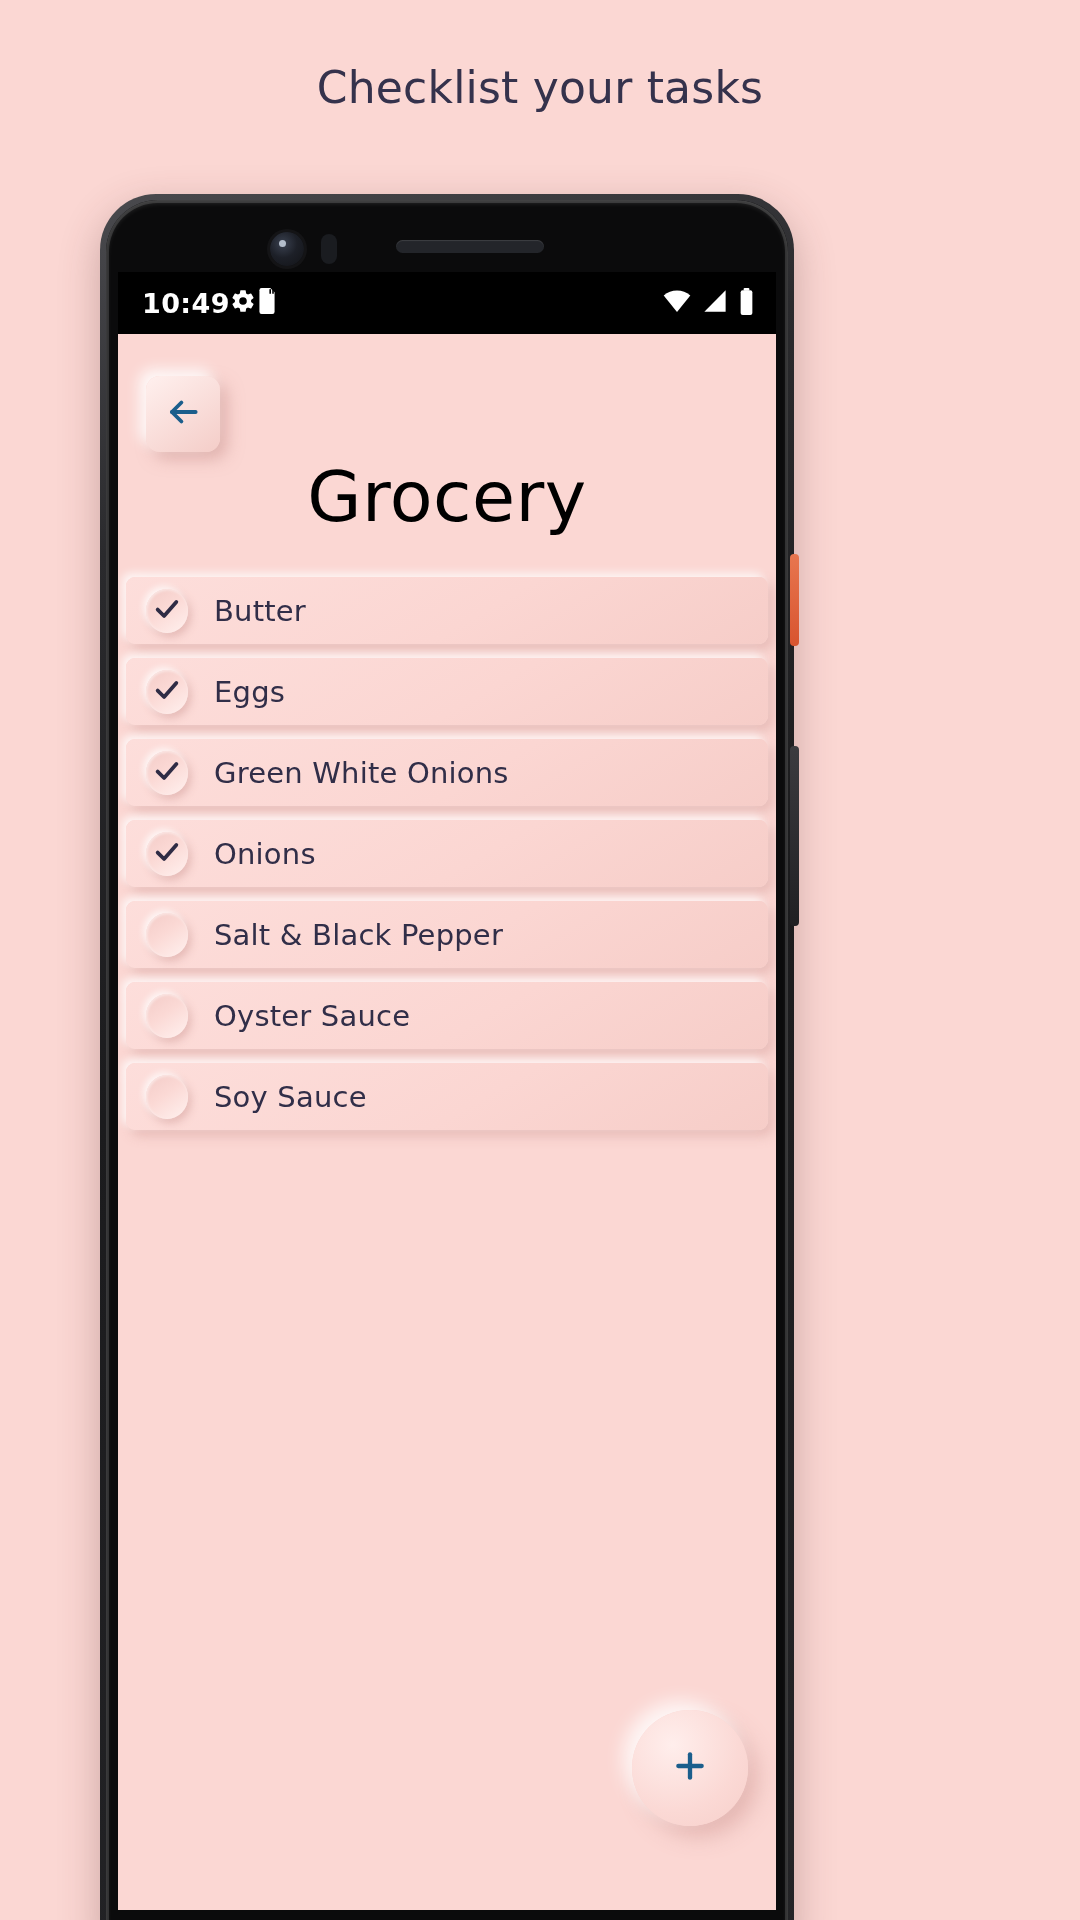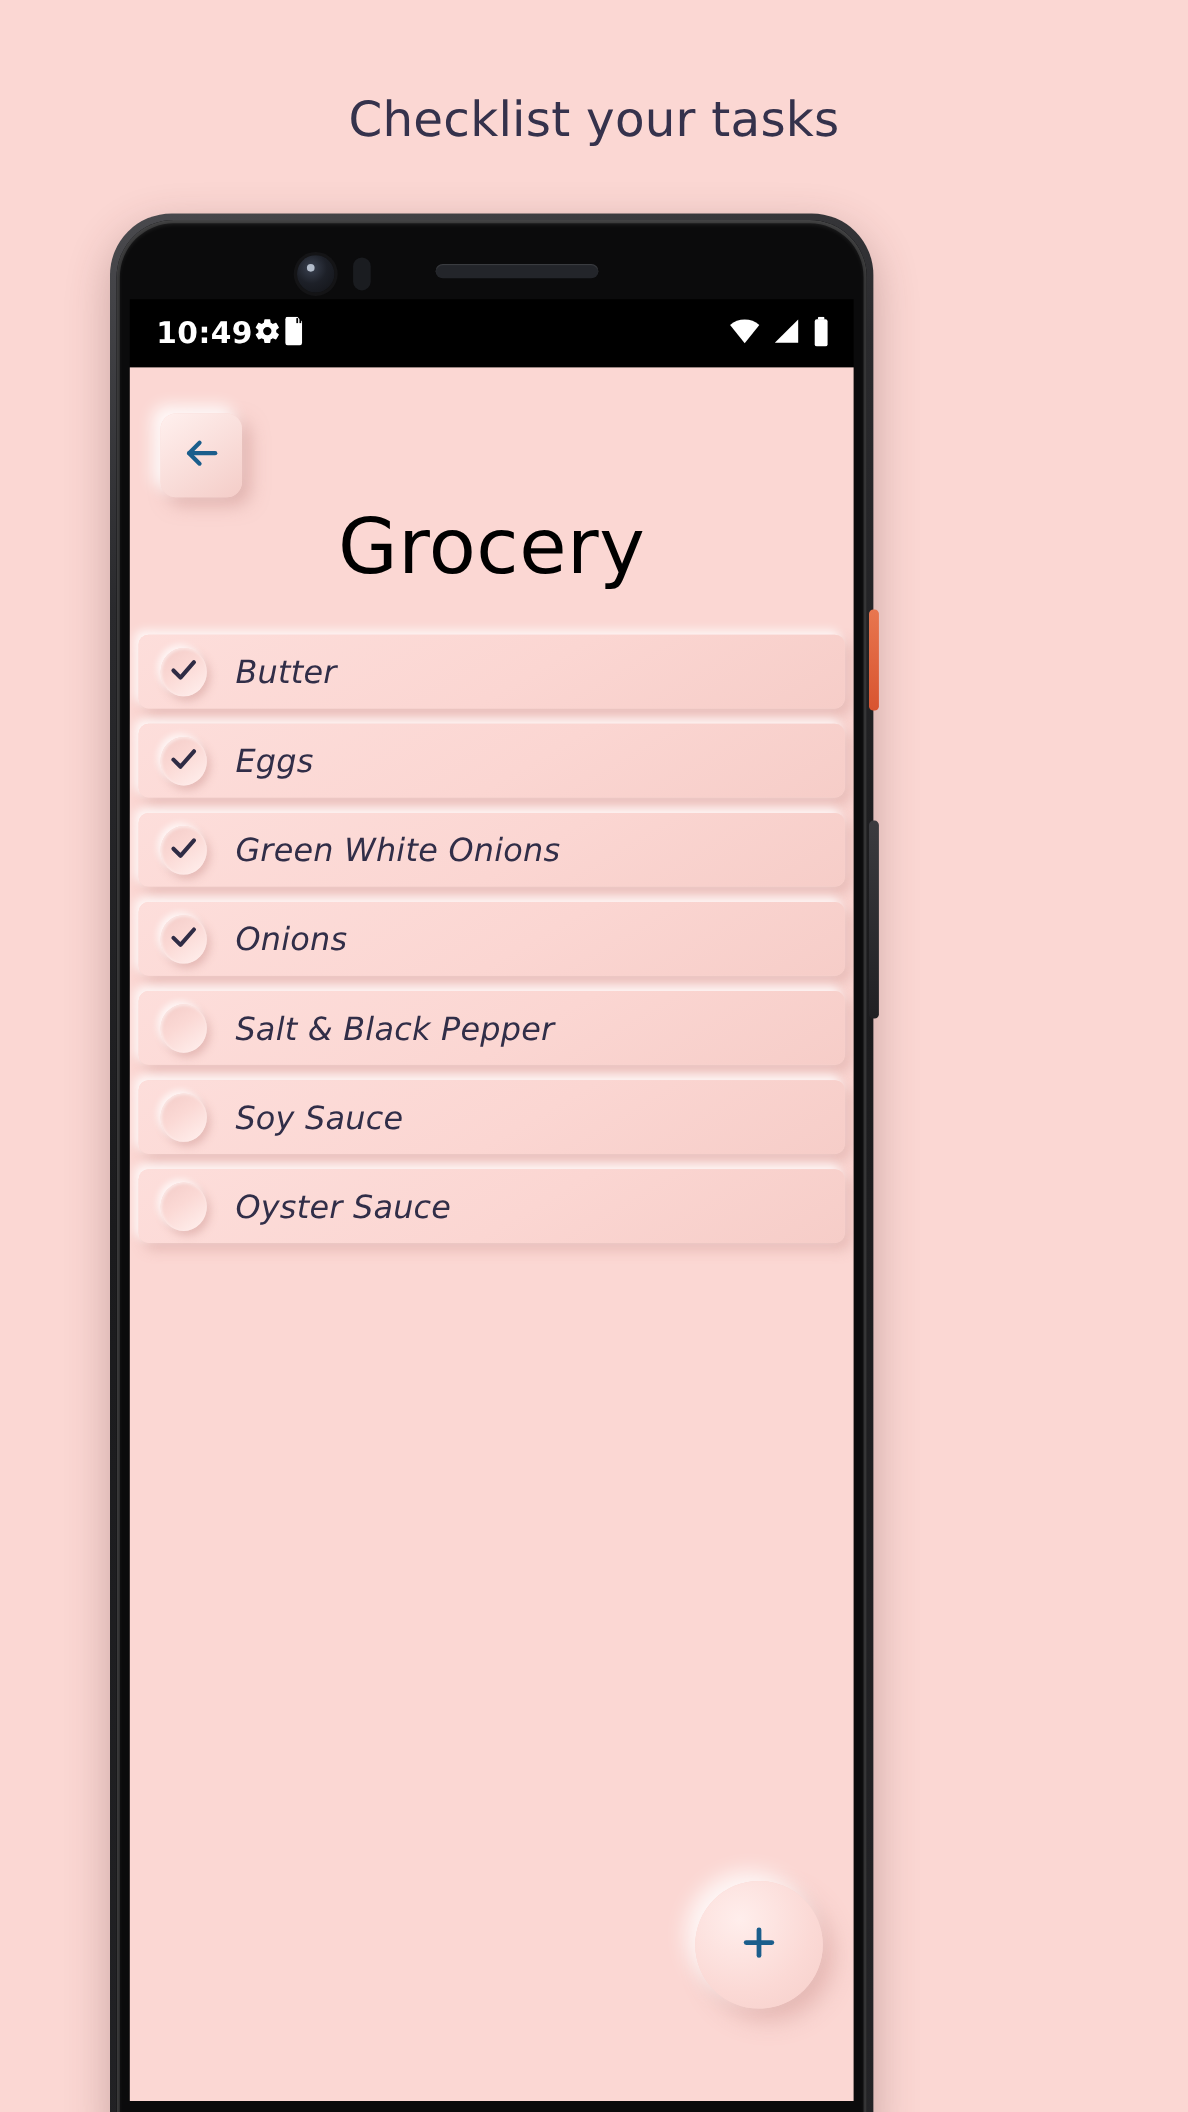--- a/index.html
+++ b/index.html
@@ -6,21 +6,21 @@
   html, body {
     width:1080px; height:1920px;
     background:#FBD7D3;
     font-family:"DejaVu Sans", sans-serif;
     overflow:hidden;
   }
   .stage { position:relative; width:1080px; height:1920px; background:#FBD7D3; }
 
   
   .page-heading {
-    position:absolute; top:84px; left:0; width:1080px;
+    position:absolute; top:62px; left:0; width:1080px;
     text-align:center;
     font-size:44px; font-weight:400; letter-spacing:0.2px;
     color:#35324C;
     font-family:"DejaVu Sans", sans-serif;
   }
 
   
   .phone {
     position:absolute; left:100px; top:194px;
     width:694px; height:1760px;
@@ -109,21 +109,20 @@
   }
   .task-row {
     position:relative;
     height:67px;
     margin:0 8px 14px 8px;
     border-radius:9px;
     background:linear-gradient(150deg,#fddedb 0%,#fbd6d2 55%,#f6cdc8 100%);
     box-shadow:-4px -4px 9px rgba(255,255,255,.80), 5px 6px 12px rgba(205,147,143,.42);
     display:flex; align-items:center;
     padding-left:20px;
-    font-style:italic;
   }
   .checkbox {
     position:relative;
     width:42px; height:44px; border-radius:50%;
     flex:0 0 auto;
     background:linear-gradient(145deg,#f3cbc7 0%,#fbd9d5 45%,#fff1ef 100%);
     box-shadow:-3px -3px 6px rgba(255,255,255,.75), 3px 4px 8px rgba(200,142,138,.45),
                inset 1px 1px 3px rgba(255,255,255,.55);
     display:flex; align-items:center; justify-content:center;
   }
@@ -258,25 +257,25 @@
                   </svg></span>
               </div>
               <div class="task-label">Onions</div>
             </div>
             <div class="task-row">
               <div class="checkbox"></div>
               <div class="task-label">Salt &amp; Black Pepper</div>
             </div>
             <div class="task-row">
               <div class="checkbox"></div>
+              <div class="task-label">Oyster Sauce</div>
+            </div>
+            <div class="task-row">
+              <div class="checkbox"></div>
               <div class="task-label">Soy Sauce</div>
-            </div>
-            <div class="task-row">
-              <div class="checkbox"></div>
-              <div class="task-label">Oyster Sauce</div>
             </div>
           </div>
 
         <div class="fab">
           <span>
             <svg width="40" height="40" viewBox="0 0 24 24" fill="none" stroke="#1B5E8C" stroke-width="2.6" stroke-linecap="round">
               <line x1="12" y1="5" x2="12" y2="19"></line>
               <line x1="5" y1="12" x2="19" y2="12"></line>
             </svg>
           </span>

